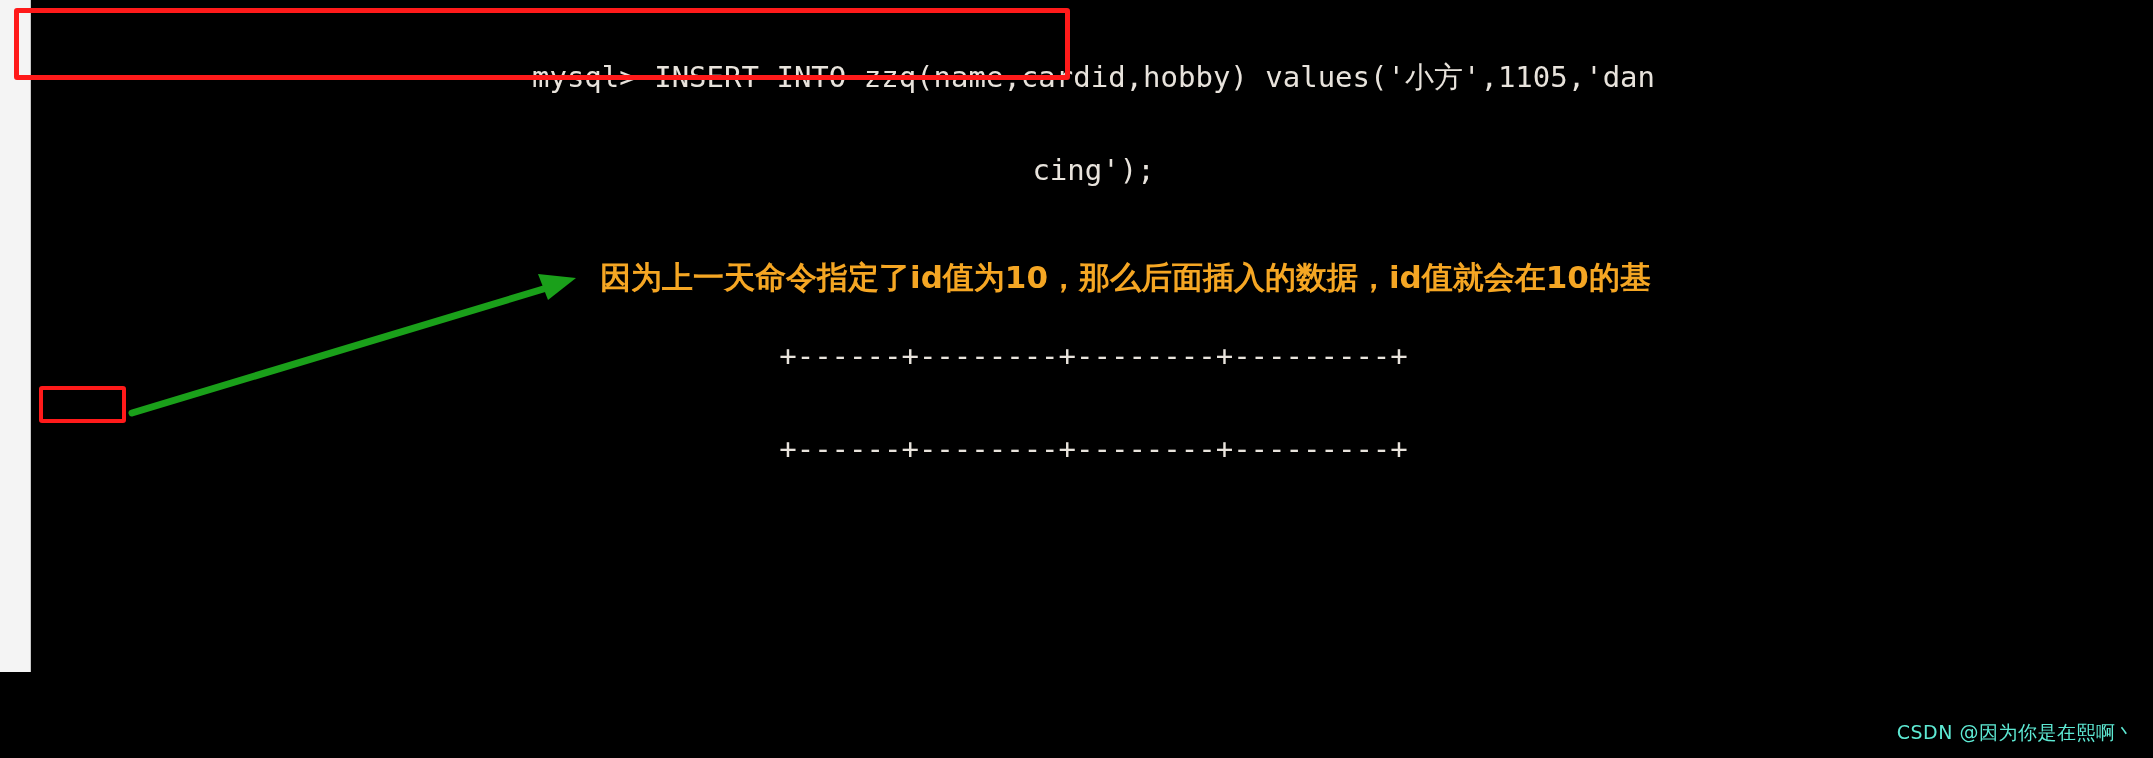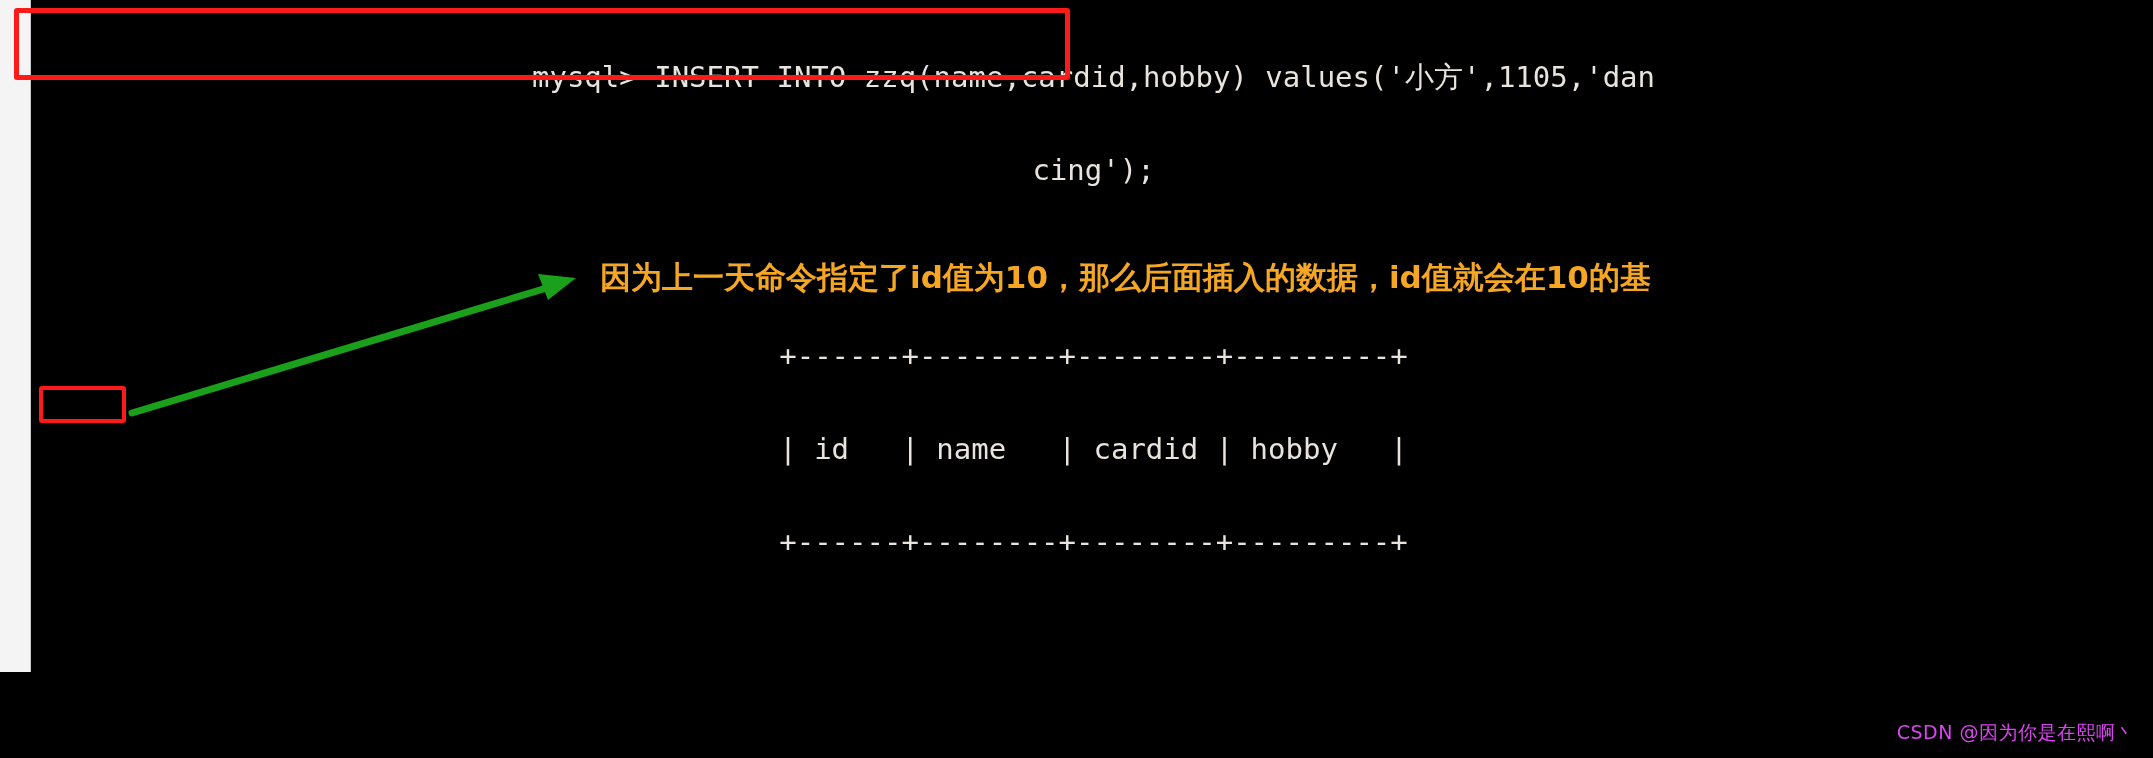--- a/index.html
+++ b/index.html
@@ -103,40 +103,39 @@
     letter-spacing: 0px;
     margin-left: 34px;
   }
   .annotation .ann-line { display: block; }
 
   
   .watermark {
     position: absolute;
     right: 18px;
     bottom: 12px;
-    color: #d946ef;
+    color: #5eead4;
     font-family: "DejaVu Sans", "Liberation Sans", sans-serif;
     font-size: 19px;
     letter-spacing: 0.5px;
   }
 </style>
 </head>
 <body>
 
 <div id="screen">
 
   <div class="left-gutter"></div>
   <div class="left-gutter-bottom"></div>
 
   <div class="term">
     <div class="line">mysql&gt; INSERT INTO zzq(name,cardid,hobby) values('小方',1105,'dan</div>
     <div class="line">cing');</div>
     <div class="line blank"></div>
     <div class="line">+------+--------+--------+---------+</div>
-    <div class="line">| id   | name   | cardid | hobby   |</div>
     <div class="line">+------+--------+--------+---------+</div>
     
     
     
     
     
     
     
     
     

